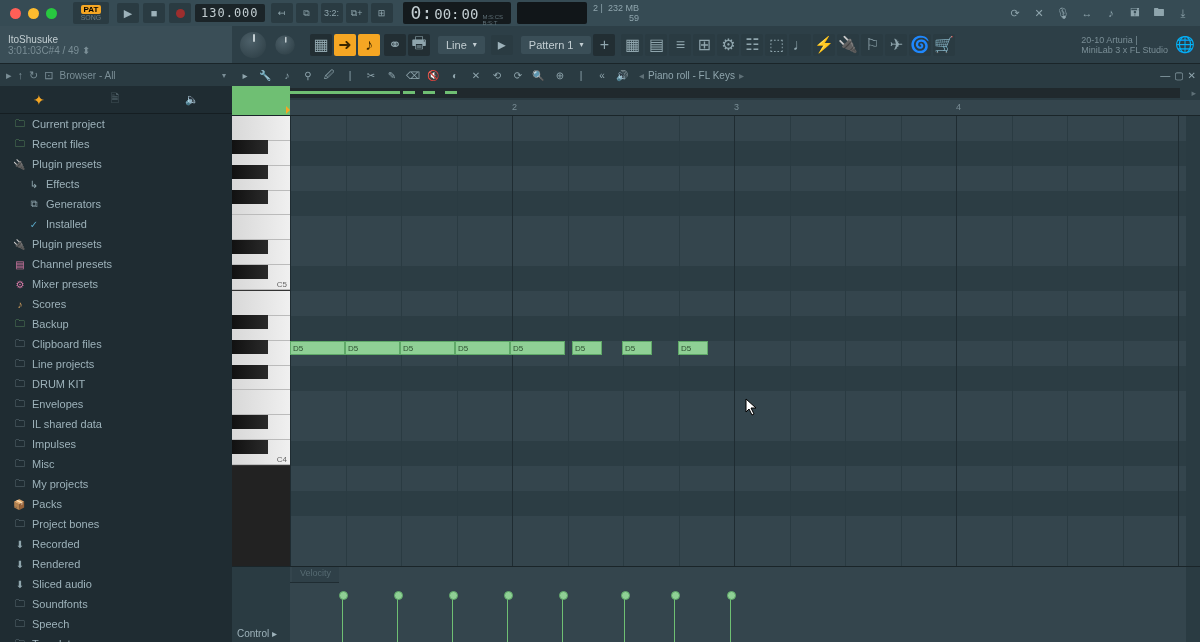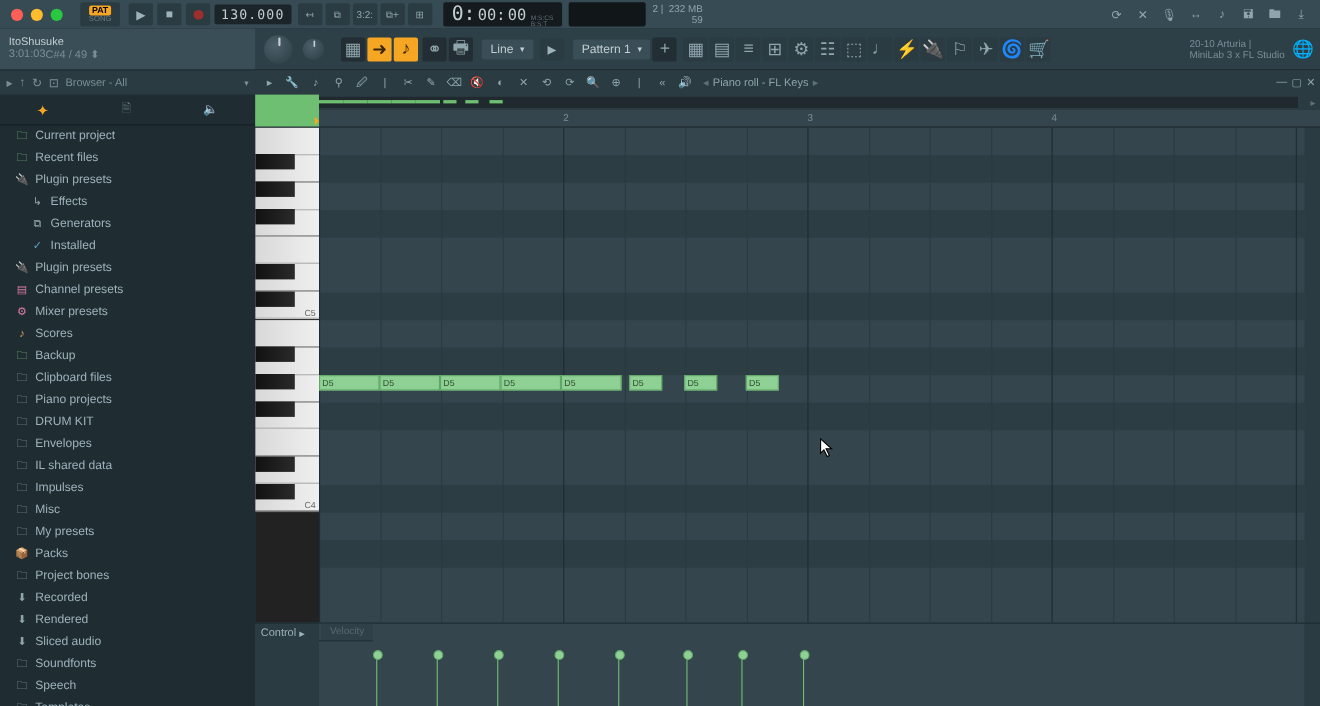--- a/index.html
+++ b/index.html
@@ -91,21 +91,21 @@
 .grid{flex:1;position:relative;background:#34454d;}
 .grid .row{position:absolute;left:0;right:0;height:25px;}
 .grid .row.dark{background:#2c3d44;}
 .grid .vline{position:absolute;top:0;bottom:0;width:1px;background:#2a3b42;}
 .grid .vline.bar{background:#1f2c32;}
 .note{position:absolute;height:14px;background:#8fd095;border:1px solid #5fa868;font-size:8px;color:#2d5030;padding-left:2px;display:flex;align-items:center;overflow:hidden;cursor:pointer;}
 
 .vscroll{width:14px;background:#2a3b42;}
 
 .ctrl-section{height:76px;display:flex;border-top:1px solid #1a2529;}
-.ctrl-label{width:58px;background:#2a3b42;display:flex;align-items:flex-start;padding:3px 5px;font-size:10px;color:#9db2ba;}
+.ctrl-label{width:58px;background:#2a3b42;display:flex;align-items:flex-end;padding:3px 5px;font-size:10px;color:#9db2ba;}
 .ctrl-tabs{height:16px;display:flex;gap:1px;border-bottom:1px solid #1f2c32;padding-left:2px;}
 .ctrl-tab{padding:1px 8px;font-size:9px;color:#566a72;background:#2f4048;}
 .ctrl-area{flex:1;display:flex;flex-direction:row;background:#34454d;}
 .velo{flex:1;position:relative;}
 .vstem{position:absolute;bottom:0;width:1px;background:#6fbf73;}
 .vstem::before{content:"";position:absolute;top:-3px;left:-3px;width:7px;height:7px;border-radius:50%;background:#8fd095;border:1px solid #5fa868;}
 
 .cursor-arrow{position:absolute;width:14px;height:18px;pointer-events:none;}
 </style>
 </head>
@@ -274,21 +274,21 @@
         <div class="br-item">
           <span class="ic c-green">🗀</span>
           <span>Backup</span>
         </div>
         <div class="br-item">
           <span class="ic c-gray">🗀</span>
           <span>Clipboard files</span>
         </div>
         <div class="br-item">
           <span class="ic c-gray">🗀</span>
-          <span>Piano projects</span>
+          <span>Line projects</span>
         </div>
         <div class="br-item">
           <span class="ic c-gray">🗀</span>
           <span>DRUM KIT</span>
         </div>
         <div class="br-item">
           <span class="ic c-gray">🗀</span>
           <span>Envelopes</span>
         </div>
         <div class="br-item">
@@ -298,21 +298,21 @@
         <div class="br-item">
           <span class="ic c-gray">🗀</span>
           <span>Impulses</span>
         </div>
         <div class="br-item">
           <span class="ic c-gray">🗀</span>
           <span>Misc</span>
         </div>
         <div class="br-item">
           <span class="ic c-gray">🗀</span>
-          <span>My presets</span>
+          <span>My projects</span>
         </div>
         <div class="br-item">
           <span class="ic c-cyan">📦</span>
           <span>Packs</span>
         </div>
         <div class="br-item">
           <span class="ic c-gray">🗀</span>
           <span>Project bones</span>
         </div>
         <div class="br-item">

